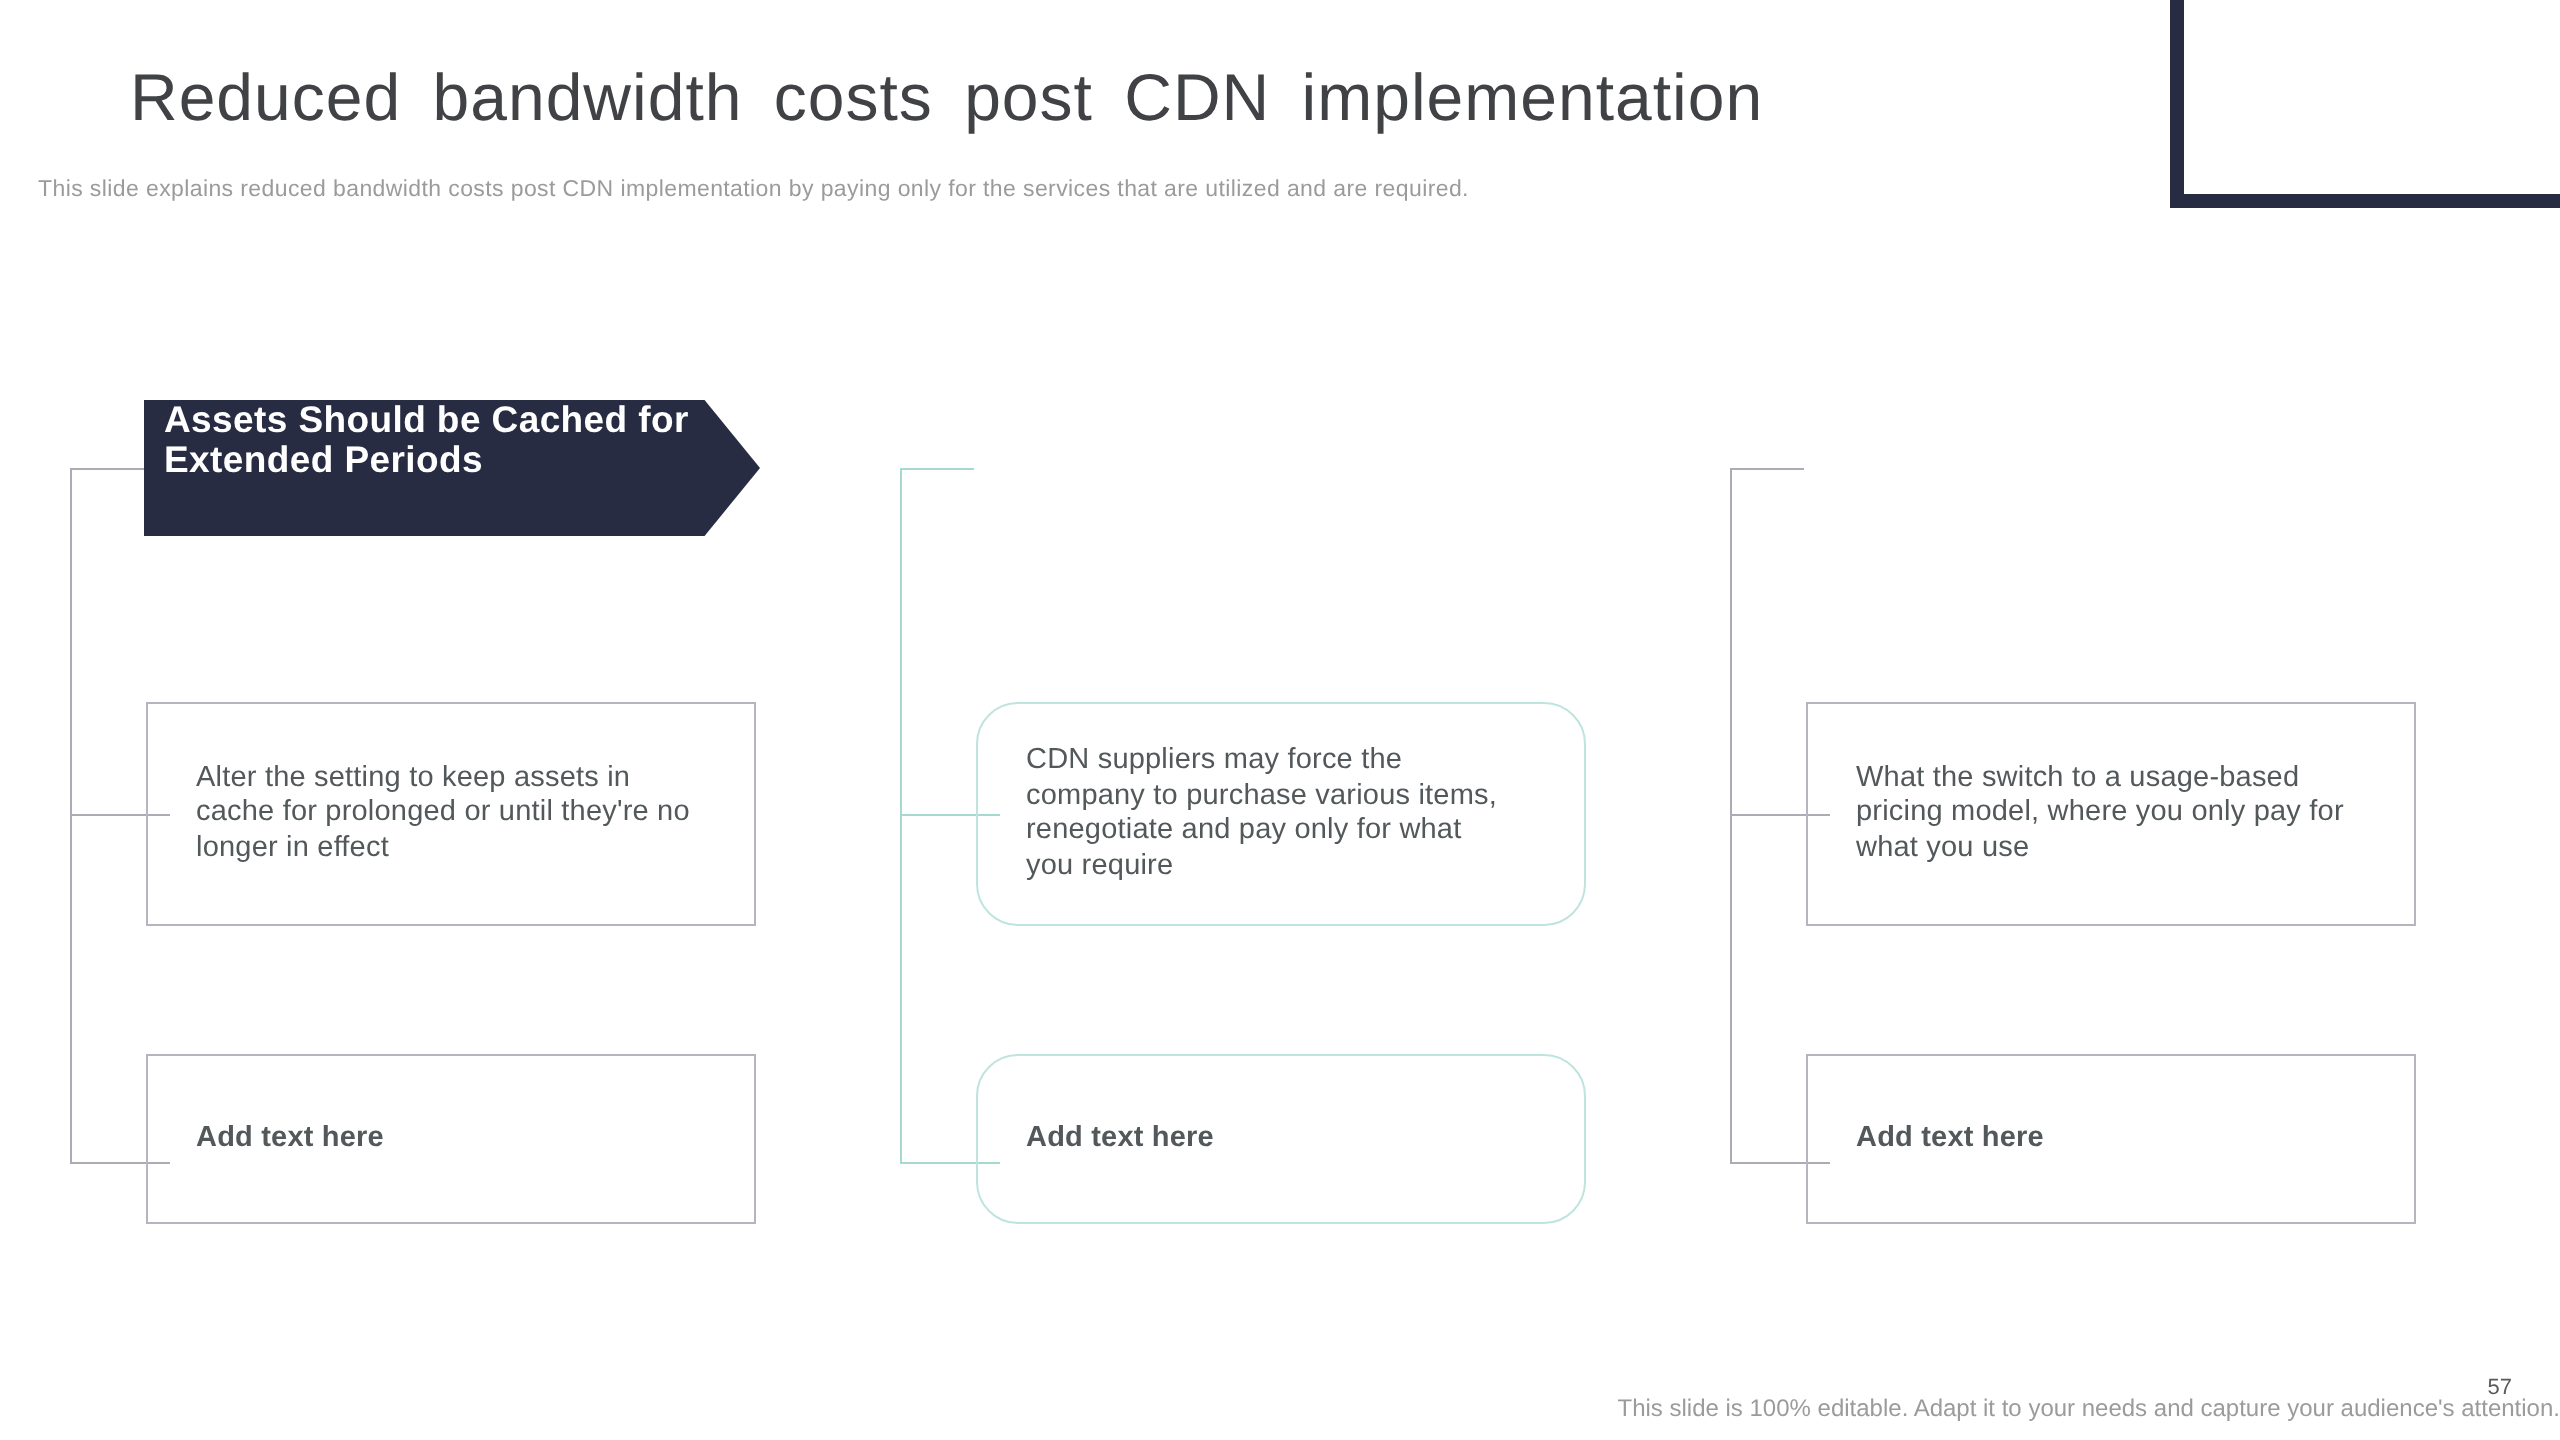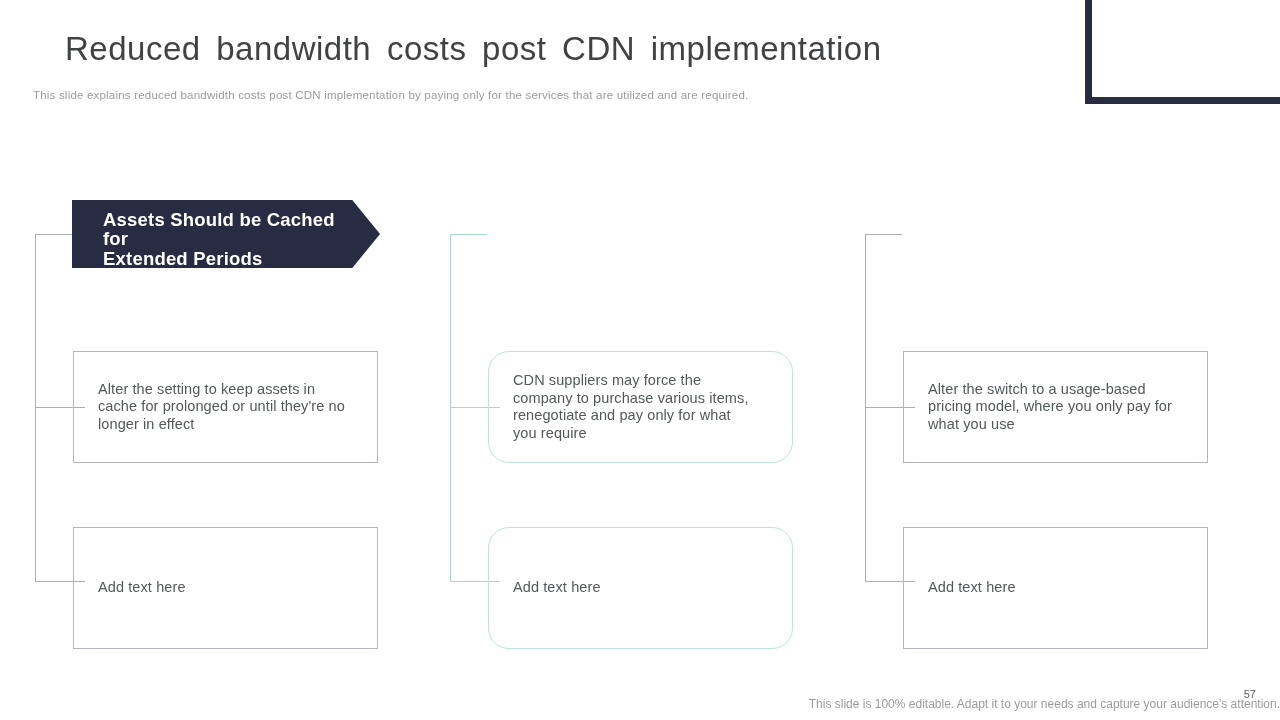--- a/index.html
+++ b/index.html
@@ -7,21 +7,21 @@
     width:1280px;height:720px;position:relative;overflow:hidden;
     background:#ffffff;
     font-family:"Liberation Sans", sans-serif;
   }
   .title{
     position:absolute;left:32px;top:30px;width:1020px;
     font-size:33px;font-weight:400;color:var(--title_color,#404245);
     letter-spacing:.5px;word-spacing:6px;white-space:nowrap;margin-left:33px;
   }
   .subtitle{
-    position:absolute;left:33px;top:89px;width:900px;
+    position:absolute;left:19px;top:89px;width:900px;
     font-size:11.5px;color:var(--muted_text,#9b9b9b);letter-spacing:.2px;
   }
   .corner-frame{
     position:absolute;left:1085px;top:0;width:195px;height:104px;
     box-sizing:border-box;
     border-left:7px solid var(--navy,#282c42);
     border-bottom:7px solid var(--navy,#282c42);
   }
   .column{position:absolute;top:200px;width:352px;height:445px;}
   .col-1{left:35px;}
@@ -32,39 +32,39 @@
   .stub{position:absolute;height:1px;left:0;}
   .stub-arrow{top:34px;width:37px;}
   .stub-box1{top:207px;width:50px;}
   .stub-box2{top:381px;width:50px;}
   .navy .connector-v,.navy .stub{background:var(--connector_gray,#abacb6);}
   .teal .connector-v,.teal .stub{background:var(--connector_teal,#a7d8d1);}
 
   .arrow{
     position:absolute;left:37px;top:0;width:308px;height:68px;
     clip-path:polygon(0 0, 91% 0, 100% 50%, 91% 100%, 0 100%);
-    display:flex;align-items:flex-end;
-    box-sizing:border-box;padding-left:31px;padding-right:34px;
+    display:flex;align-items:flex-start;
+    box-sizing:border-box;padding-left:10px;padding-right:34px;
   }
   .navy .arrow{background:var(--navy,#282c42);}
   .teal .arrow{background:var(--teal,#57bead);}
   .arrow-label{
     font-size:18.5px;line-height:19.5px;font-weight:700;color:#ffffff;
     letter-spacing:.2px;white-space:pre-line;
   }
   .text-box{
     position:absolute;left:38px;width:305px;box-sizing:border-box;
     border:1px solid;background:transparent;
     display:flex;align-items:center;
     padding-left:24px;padding-right:18px;
   }
   .navy .text-box{border-color:var(--border_gray,#b4b5be);}
   .teal .text-box{border-color:var(--border_teal,#bfe4de);border-radius:21px;}
   .box-description{top:151px;height:112px;}
-  .box-placeholder{top:327px;height:122px;}
+  .box-placeholder{top:327px;height:85px;font-weight:bold;}
   .box-text{
     font-size:14.5px;line-height:17.5px;color:var(--body_text,#53585a);
     white-space:pre-line;letter-spacing:.1px;
   }
   .footer{
     position:absolute;left:0;right:0;top:697px;text-align:right;
     font-size:12px;color:var(--muted_text,#9b9b9b);
   }
   .page-number{
     position:absolute;right:24px;top:688px;
@@ -112,21 +112,21 @@
     <span class="box-text">Add text here</span>
   </div>
 </div>
 
 <div class="column col-3 navy">
   <div class="connector-v"></div>
   <div class="stub stub-arrow"></div>
   <div class="stub stub-box1"></div>
   <div class="stub stub-box2"></div>
   <div class="text-box box-description">
-    <span class="box-text">Alter the switch to a usage-based
+    <span class="box-text">What the switch to a usage-based
 pricing model, where you only pay for
 what you use</span>
   </div>
   <div class="text-box box-placeholder">
     <span class="box-text">Add text here</span>
   </div>
 </div>
 
 <div class="footer">This slide is 100% editable. Adapt it to your needs and capture your audience's attention.</div>
 <div class="page-number">57</div>

